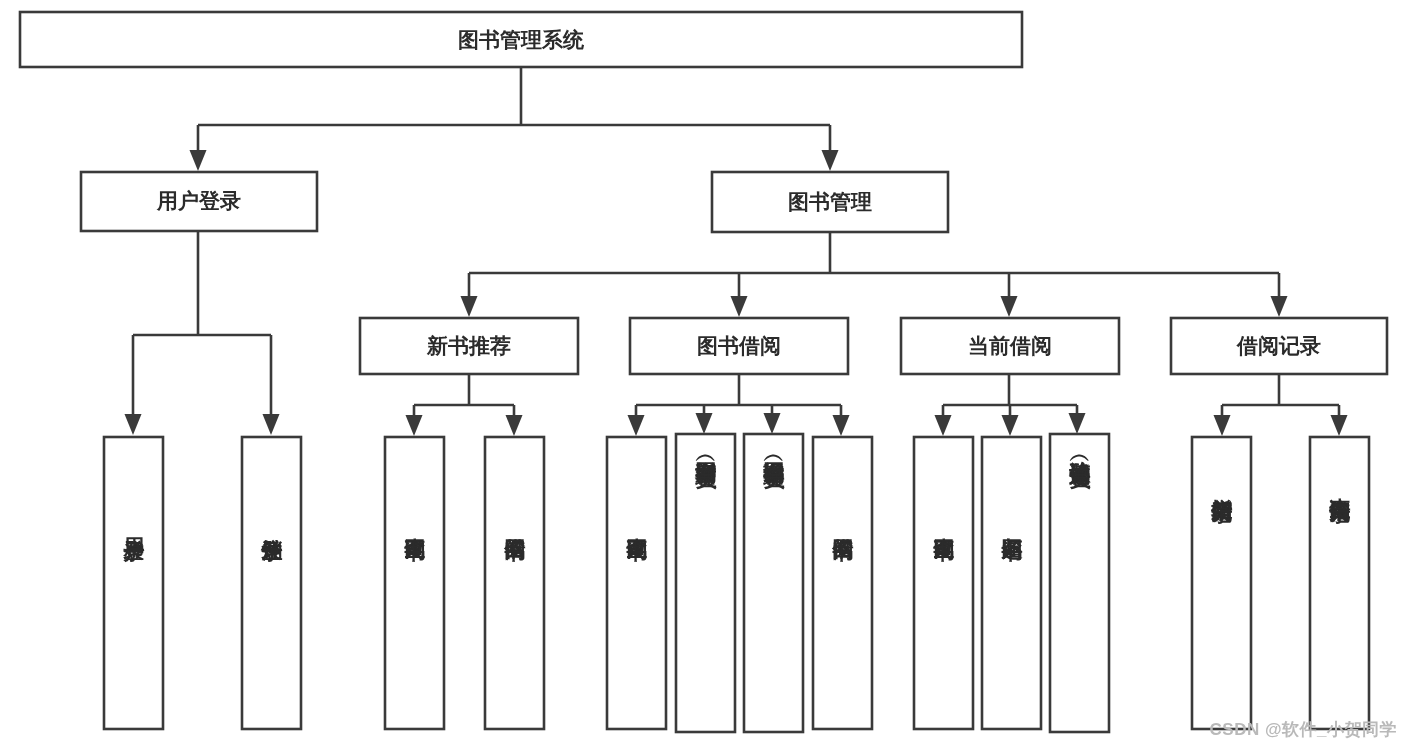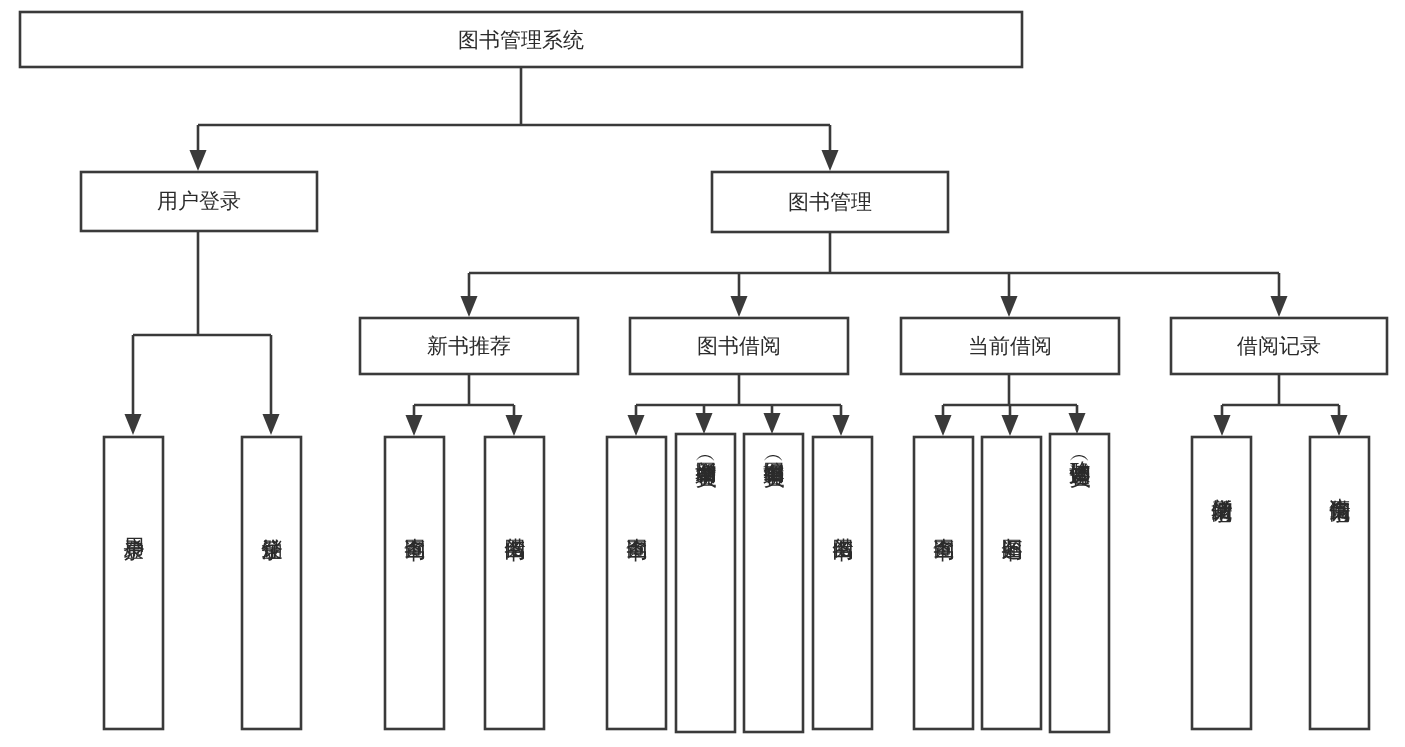--- a/index.html
+++ b/index.html
@@ -11,20 +11,21 @@
     width: 1405px;
     height: 747px;
     font-family: "Liberation Sans", "DejaVu Sans", sans-serif;
     overflow: hidden;
   }
   #diagram-root {
     position: relative;
     width: 1405px;
     height: 747px;
     background: #ffffff;
+    font-weight: bold;
   }
   svg#tree-svg {
     position: absolute;
     left: 0;
     top: 0;
     width: 1405px;
     height: 747px;
     display: block;
   }
   .node-box {
@@ -274,14 +275,15 @@
   </div>
 
   <div class="vert-label-wrap" style="left:1192px; top:437px; width:59px; height:292px;">
     <span class="vert-label" style="margin-top:44px;">新增借阅记录</span>
   </div>
 
   <div class="vert-label-wrap" style="left:1310px; top:437px; width:59px; height:292px;">
     <span class="vert-label" style="margin-top:44px;">查询借阅记录</span>
   </div>
 
+  <div id="watermark">CSDN @软件_小贺同学</div>
 
 </div>
 
 </body></html>

